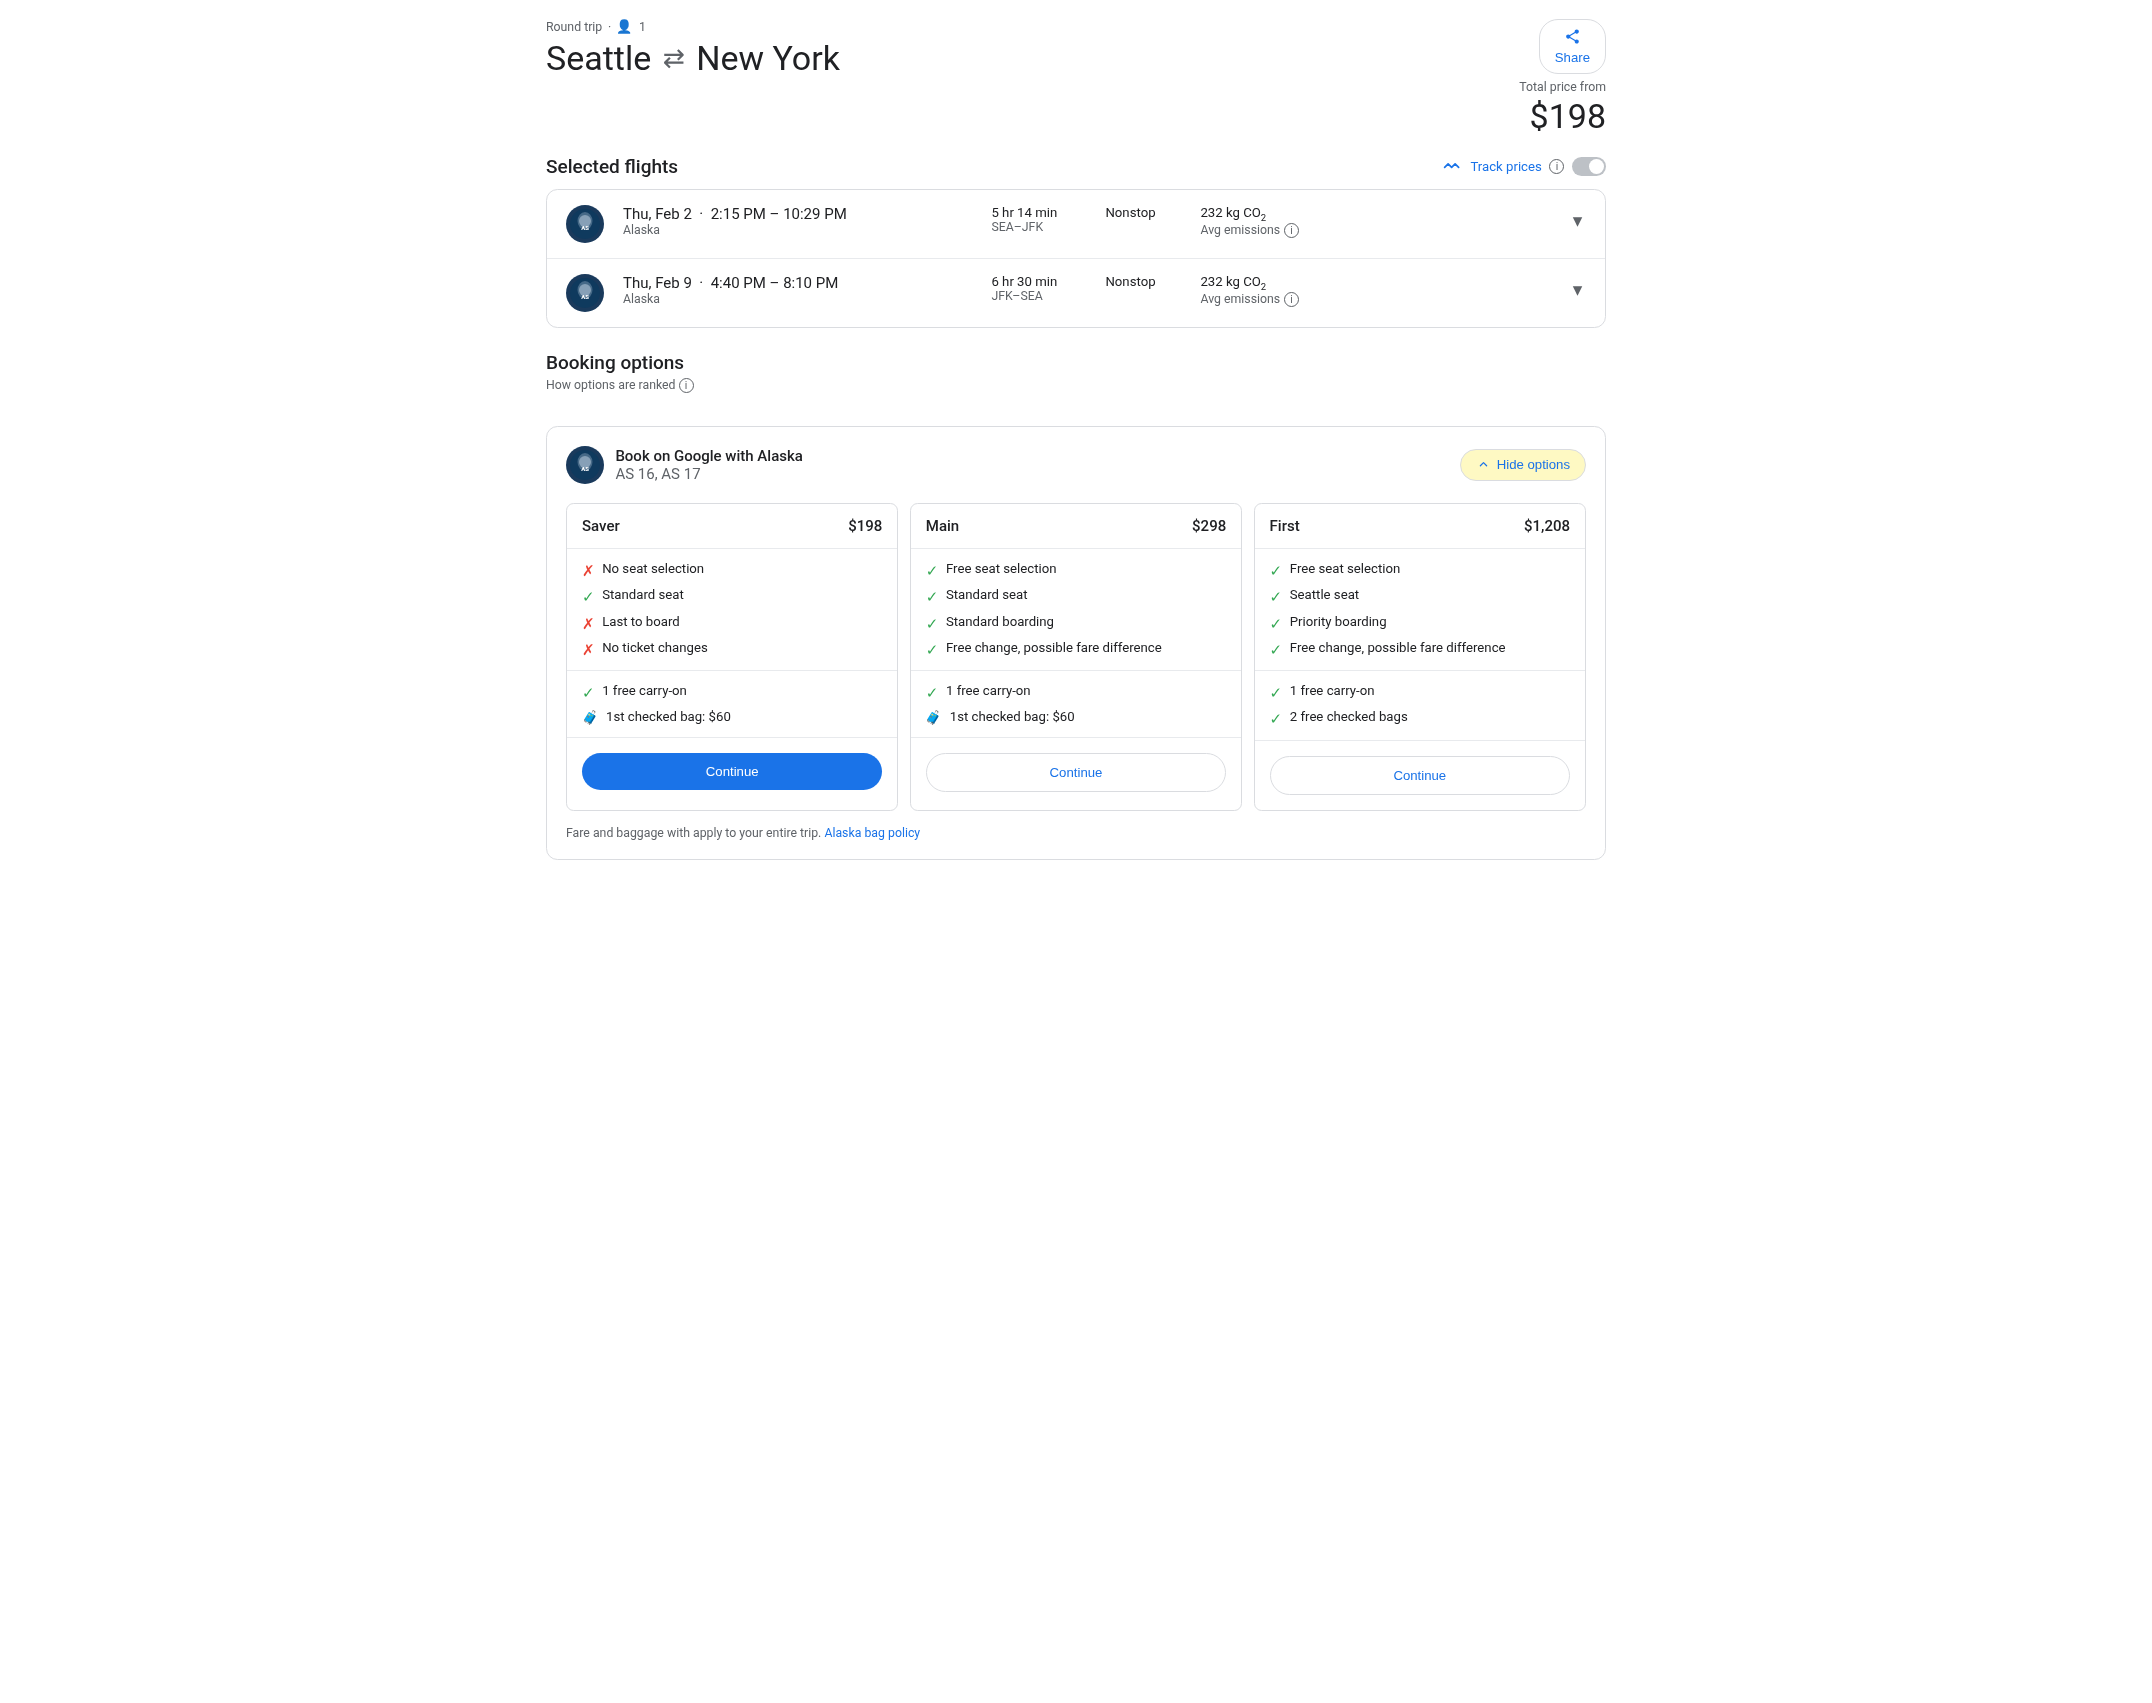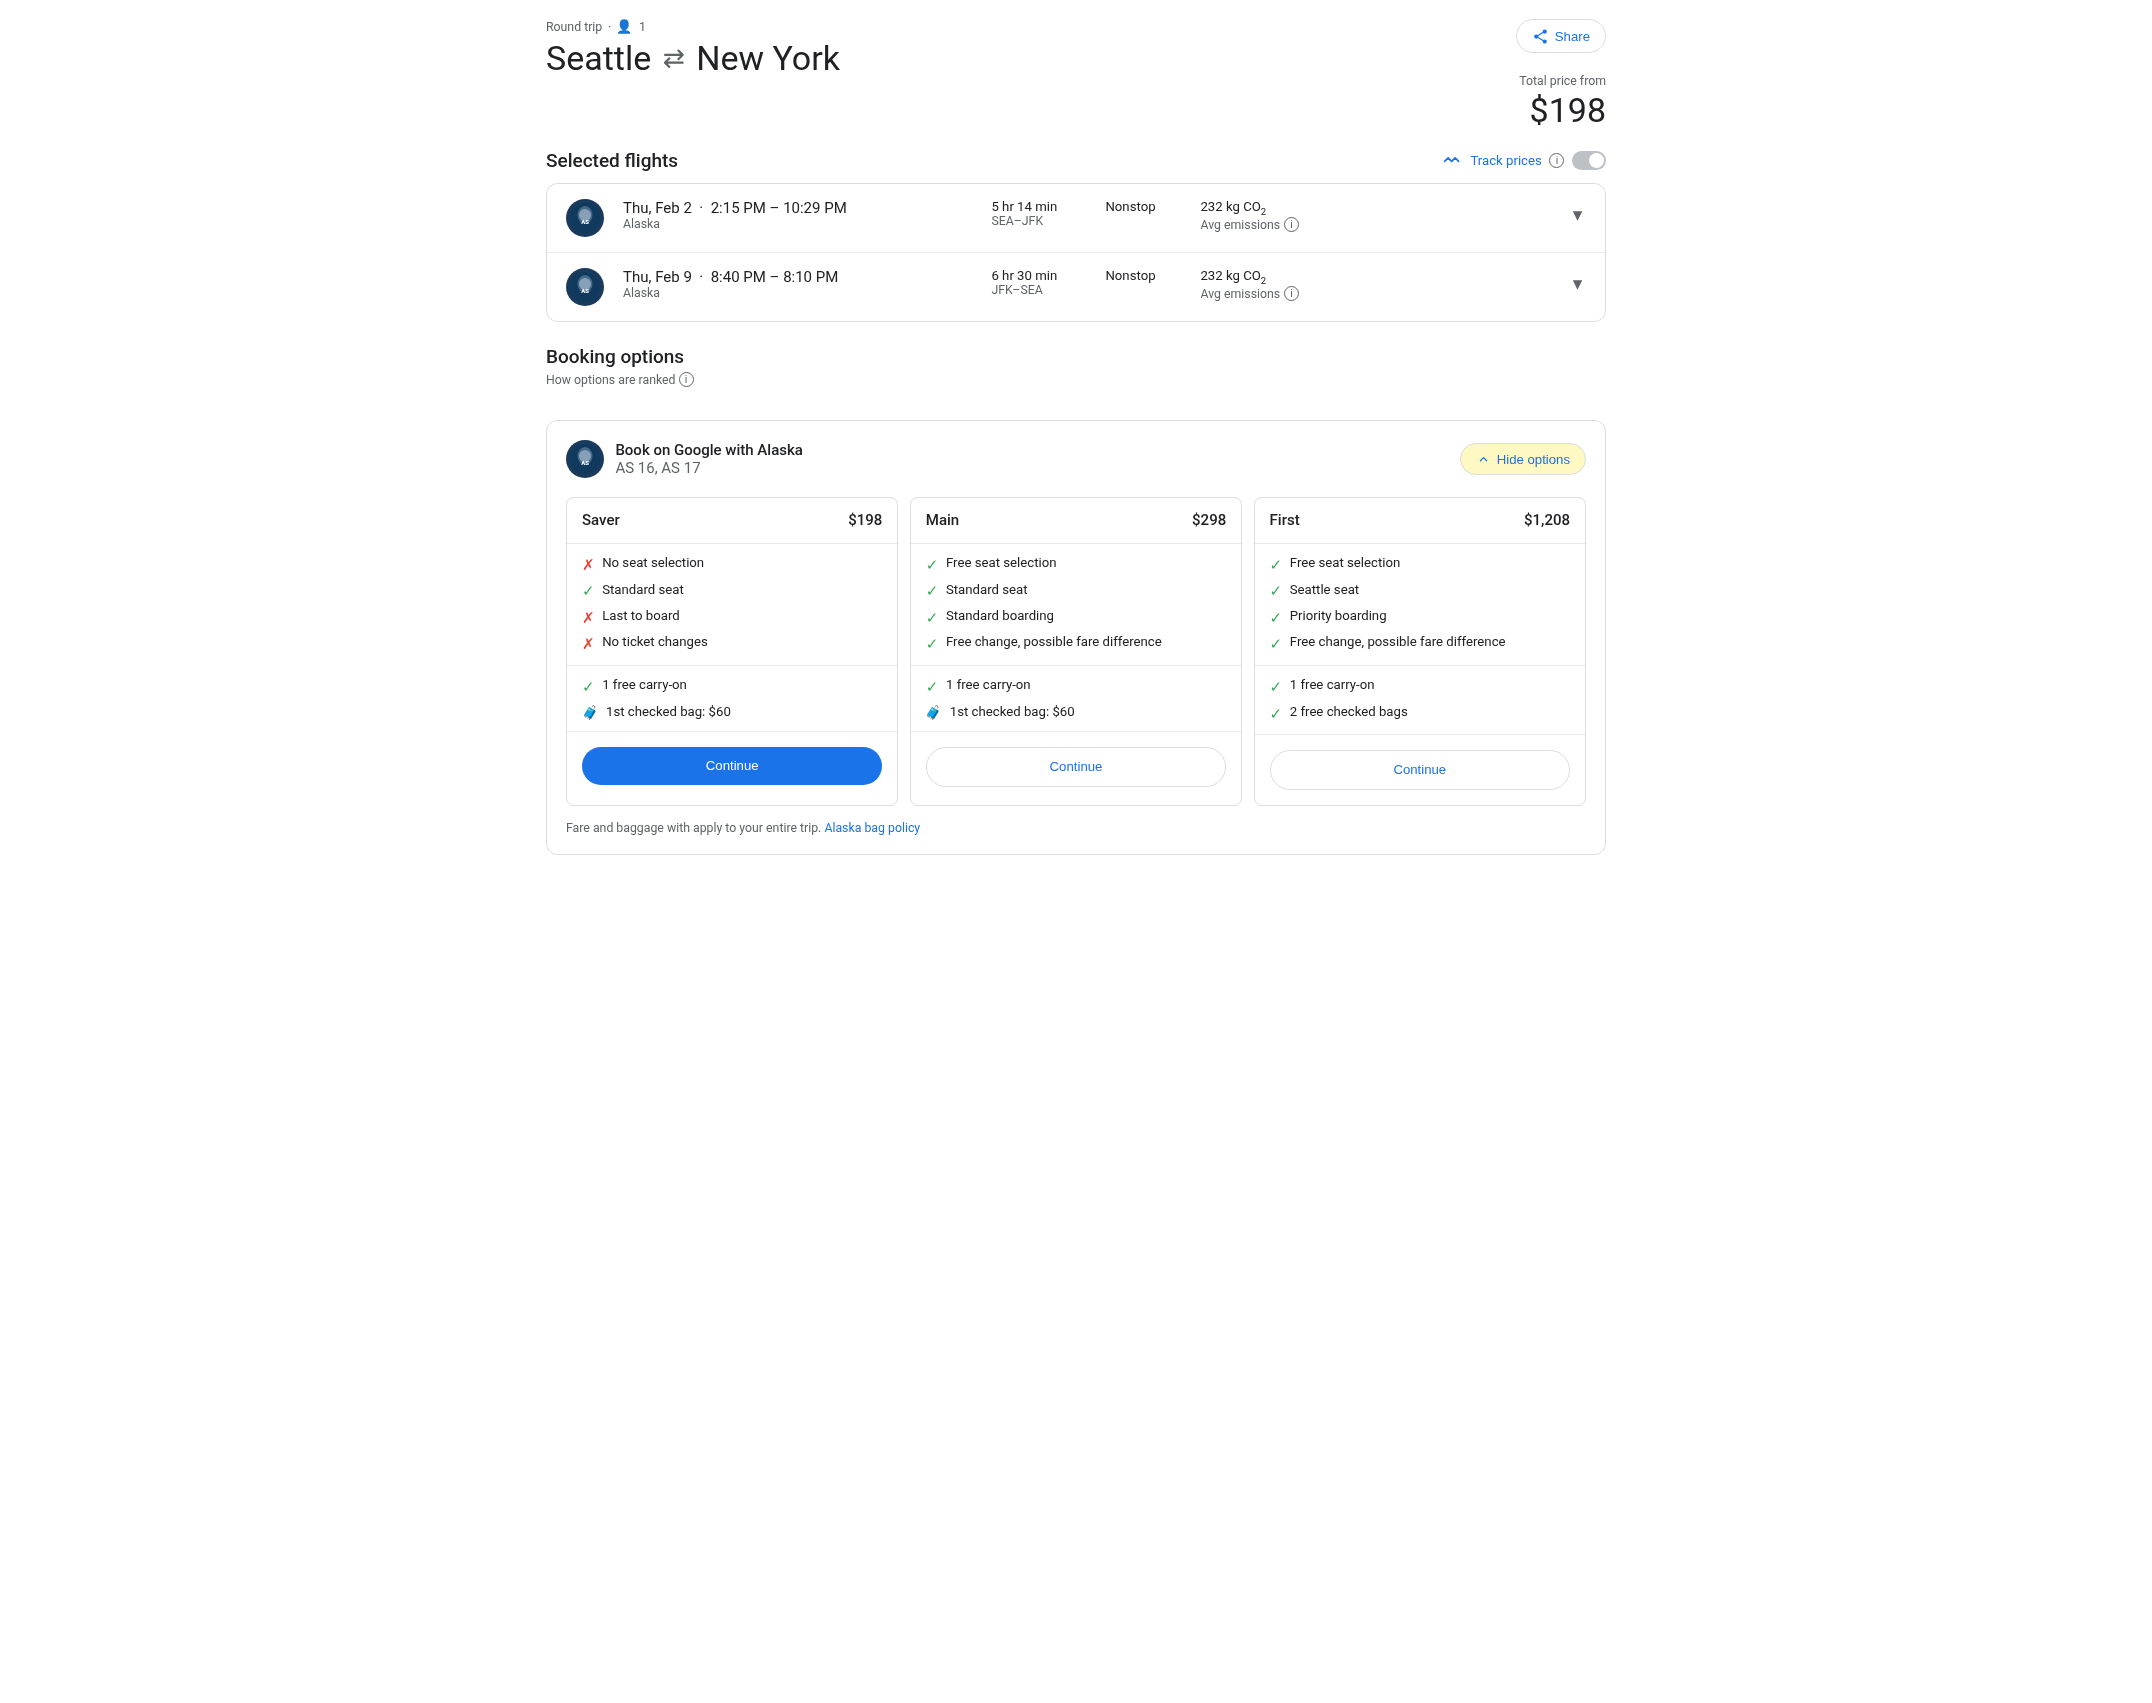--- a/index.html
+++ b/index.html
@@ -60,21 +60,22 @@
       display: flex;
       align-items: center;
       gap: 5.7px;
       border: 0.9px solid #dadce0;
       border-radius: 19px;
       padding: 7.6px 15px;
       background: #fff;
       cursor: pointer;
       font-size: 13.2px;
       color: #1a73e8;
-      margin-bottom: 21px;
+      margin-bottom: 6px;
+      flex-direction: column;
     }
 
     
     .section-header {
       display: flex;
       justify-content: space-between;
       align-items: center;
       margin-bottom: 11.4px;
       margin-top: 19px;
     }
@@ -428,21 +429,21 @@
         <circle cx="20" cy="20" r="20" fill="#0f3a5e"></circle>
         <ellipse cx="20" cy="16" rx="10" ry="12" fill="#c8d8e8" opacity="0.3"></ellipse>
         <circle cx="20" cy="16" r="8" fill="#c8d8e8" opacity="0.5"></circle>
         <text x="20" y="28" text-anchor="middle" fill="white" font-size="8" font-weight="bold">AS</text>
       </svg>
     </div>
     <div class="flight-info">
       <div class="flight-time">
         <span>Thu, Feb 9</span>
         &nbsp;·&nbsp;
-        <span>8:40 PM – 8:10 PM</span>
+        <span>4:40 PM – 8:10 PM</span>
       </div>
       <div class="flight-airline">Alaska</div>
     </div>
     <div class="flight-duration">
       <div class="duration-value">6 hr 30 min</div>
       <div class="duration-route">JFK–SEA</div>
     </div>
     <div class="flight-stops">Nonstop</div>
     <div class="flight-emissions">
       <div class="emissions-value">232 kg CO<sub>2</sub></div>

